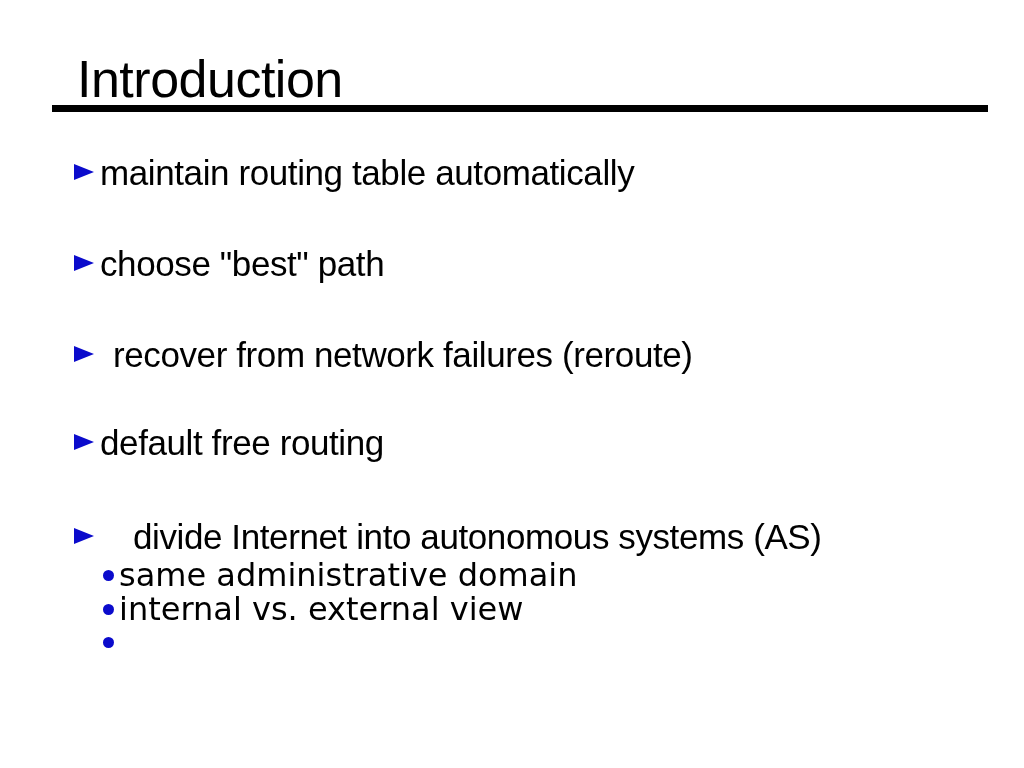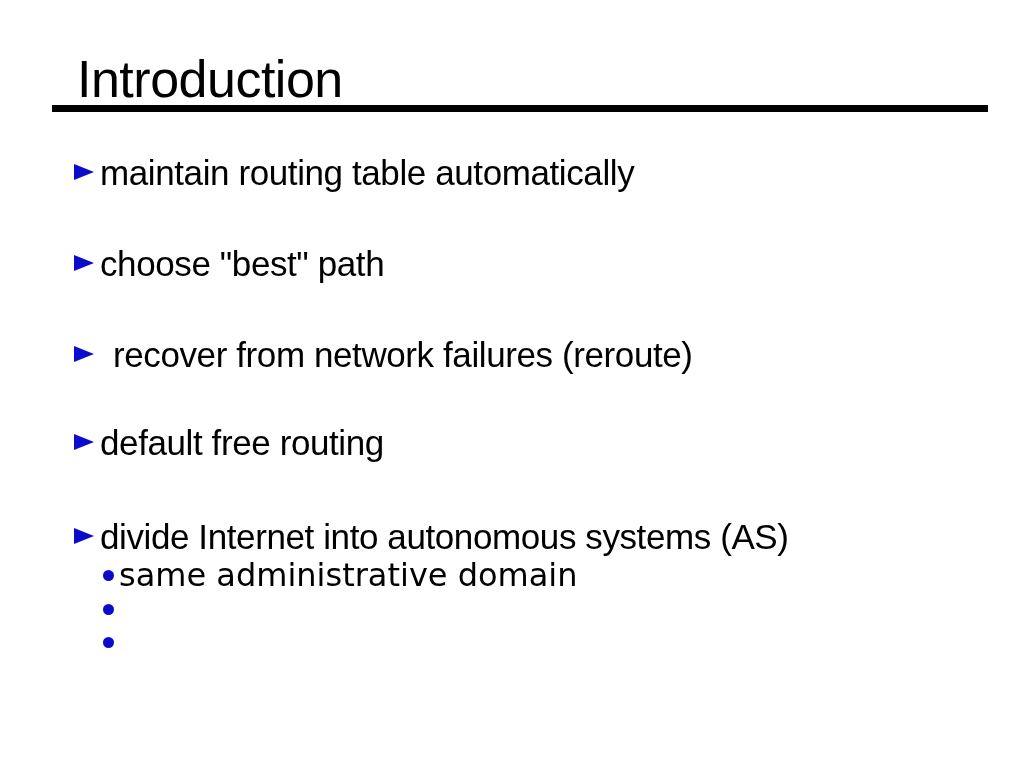--- a/index.html
+++ b/index.html
@@ -80,21 +80,21 @@
     font-family: "DejaVu Sans", sans-serif;
     font-size: 32px;
     line-height: 1;
     white-space: nowrap;
     color: var(--text);
   }
   .b1 { top: 150px; }
   .b2 { top: 241px; }
   .b3 { top: 332px; gap: 13px; }
   .b4 { top: 420px; }
-  .b5 { top: 514px; }
+  .b5 { top: 514px; gap: 33px; }
   .s1 { top: 558px; }
   .s2 { top: 592px; }
   .s3 { top: 625px; }
 </style>
 </head>
 <body>
 
 <div class="slide">
 
   <div class="title">Introduction</div>
@@ -125,19 +125,20 @@
     <span class="bullet-label">divide Internet into autonomous systems (AS)</span>
   </div>
 
   <div class="sub-row s1">
     <span class="dot"></span>
     <span class="sub-label">same administrative domain</span>
   </div>
 
   <div class="sub-row s2">
     <span class="dot"></span>
+    <span class="sub-label">internal vs. external view</span>
   </div>
 
   <div class="sub-row s3">
     <span class="dot"></span>
   </div>
 
 </div>
 
 </body></html>

